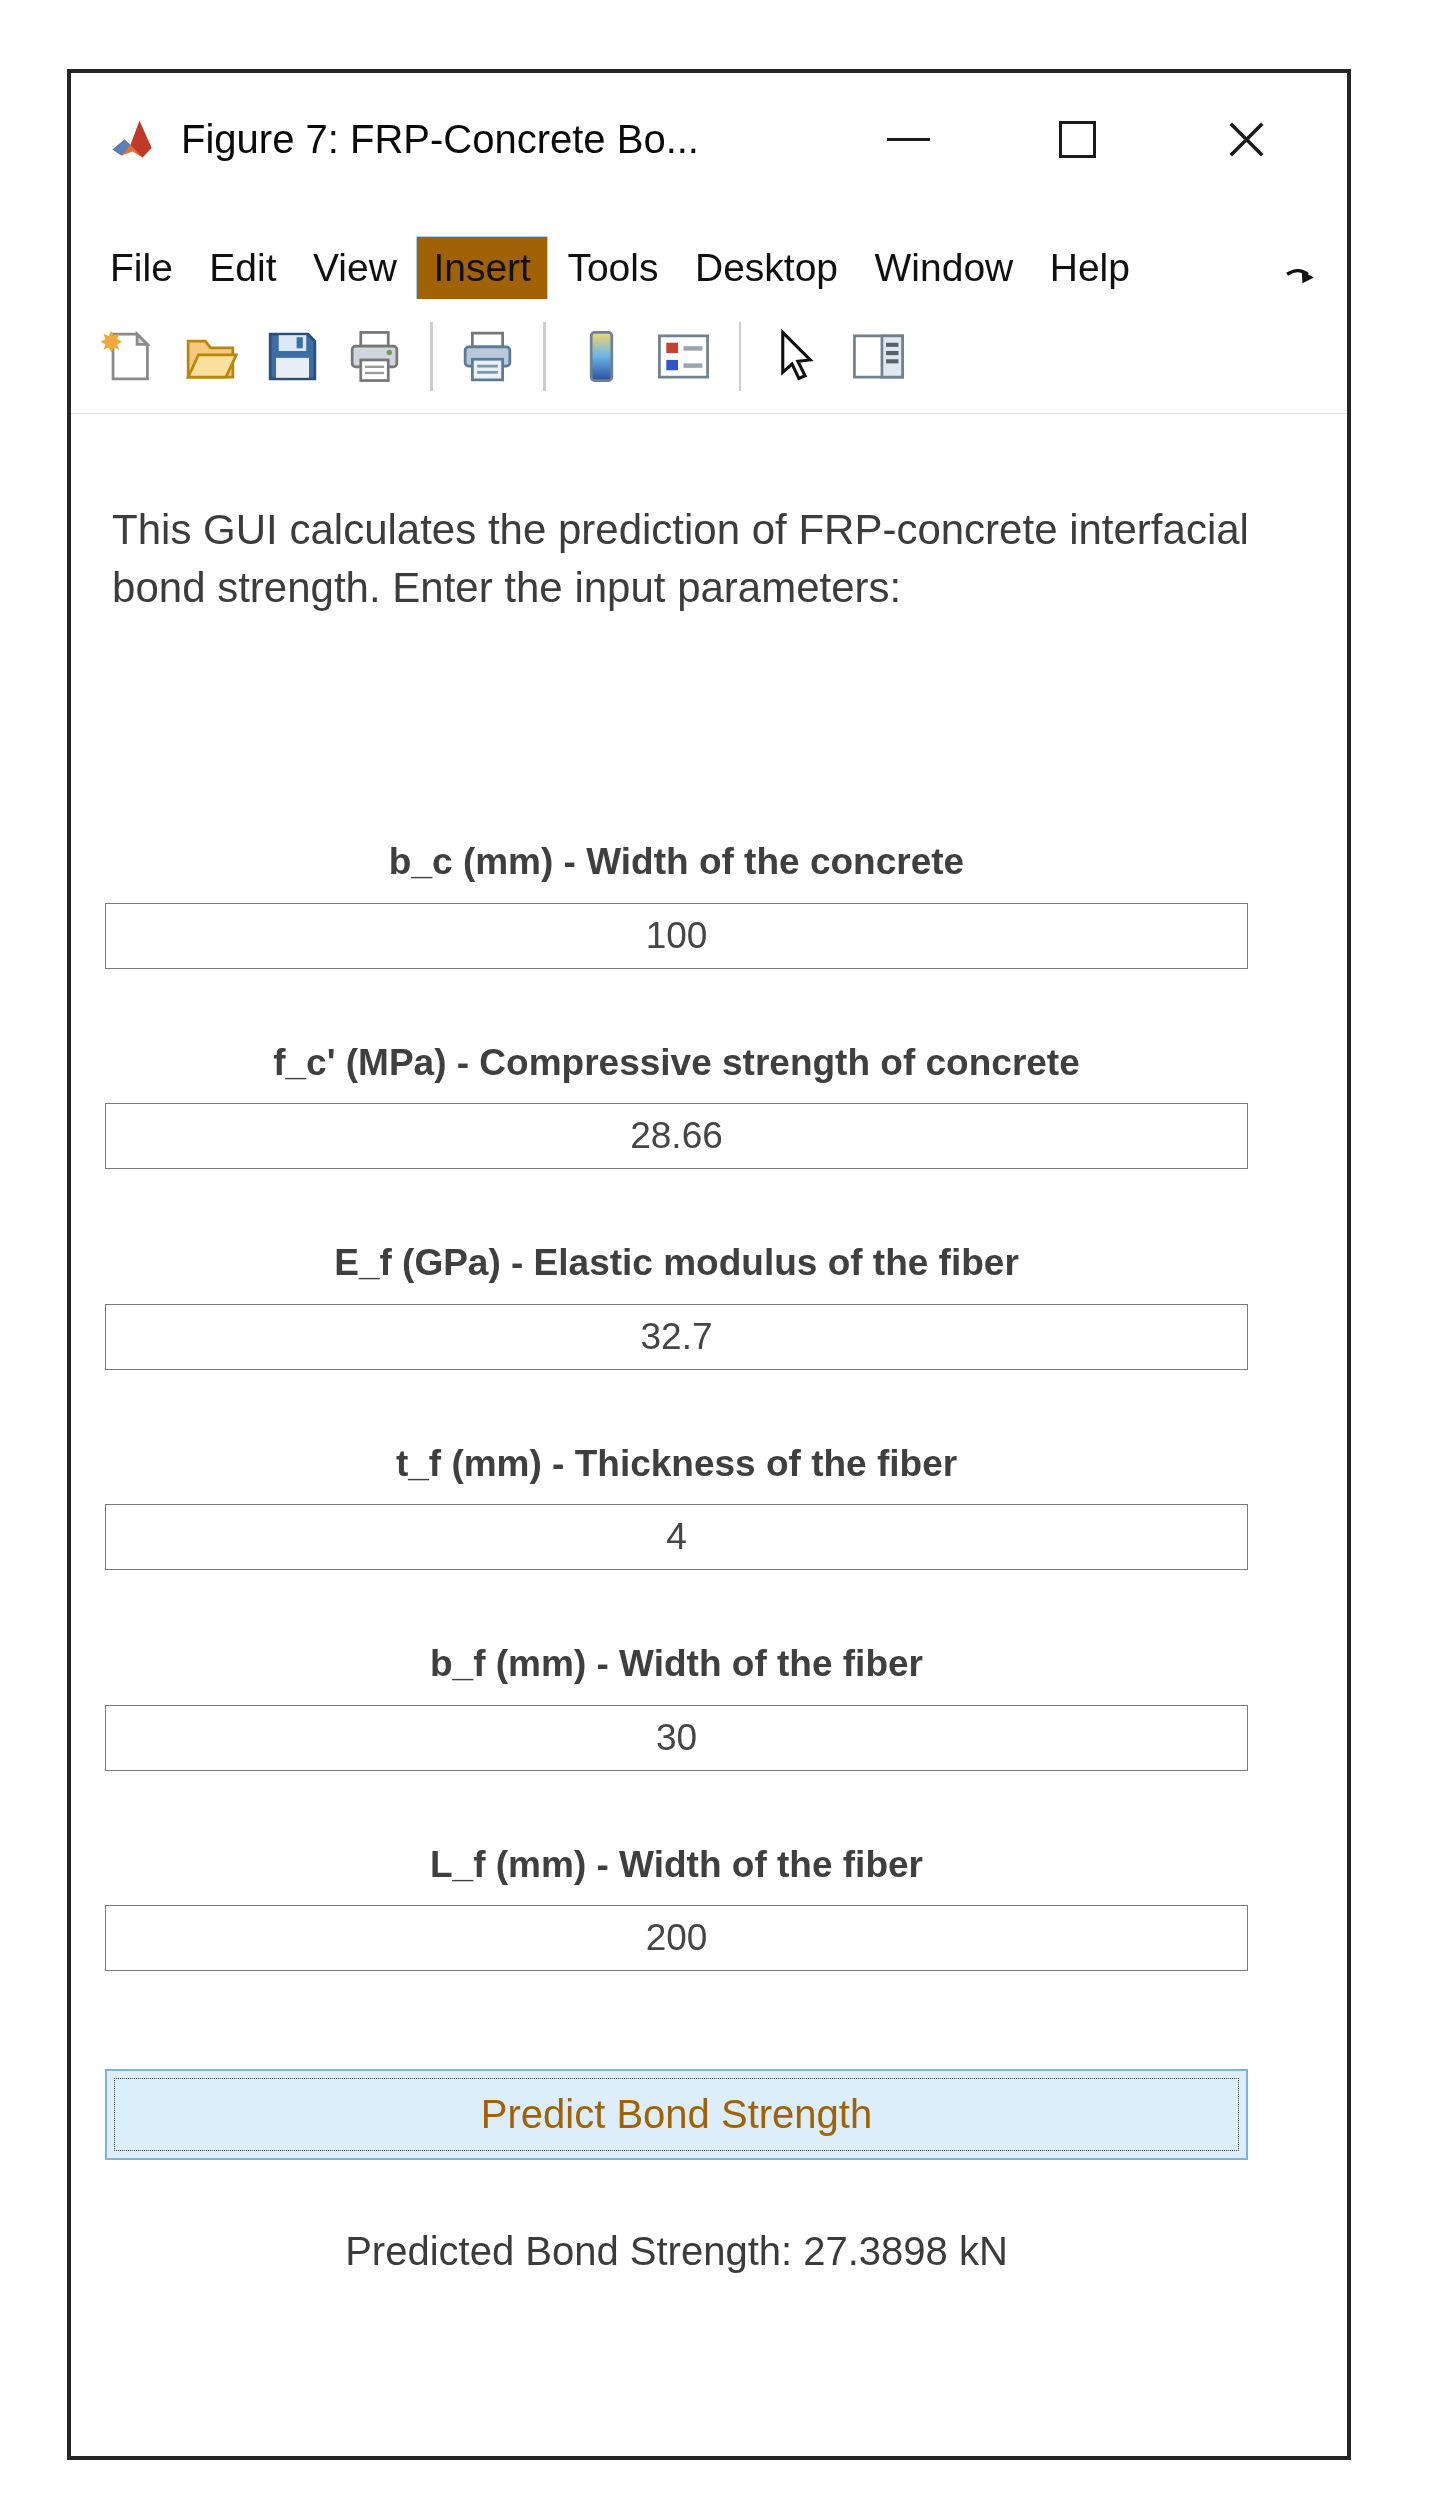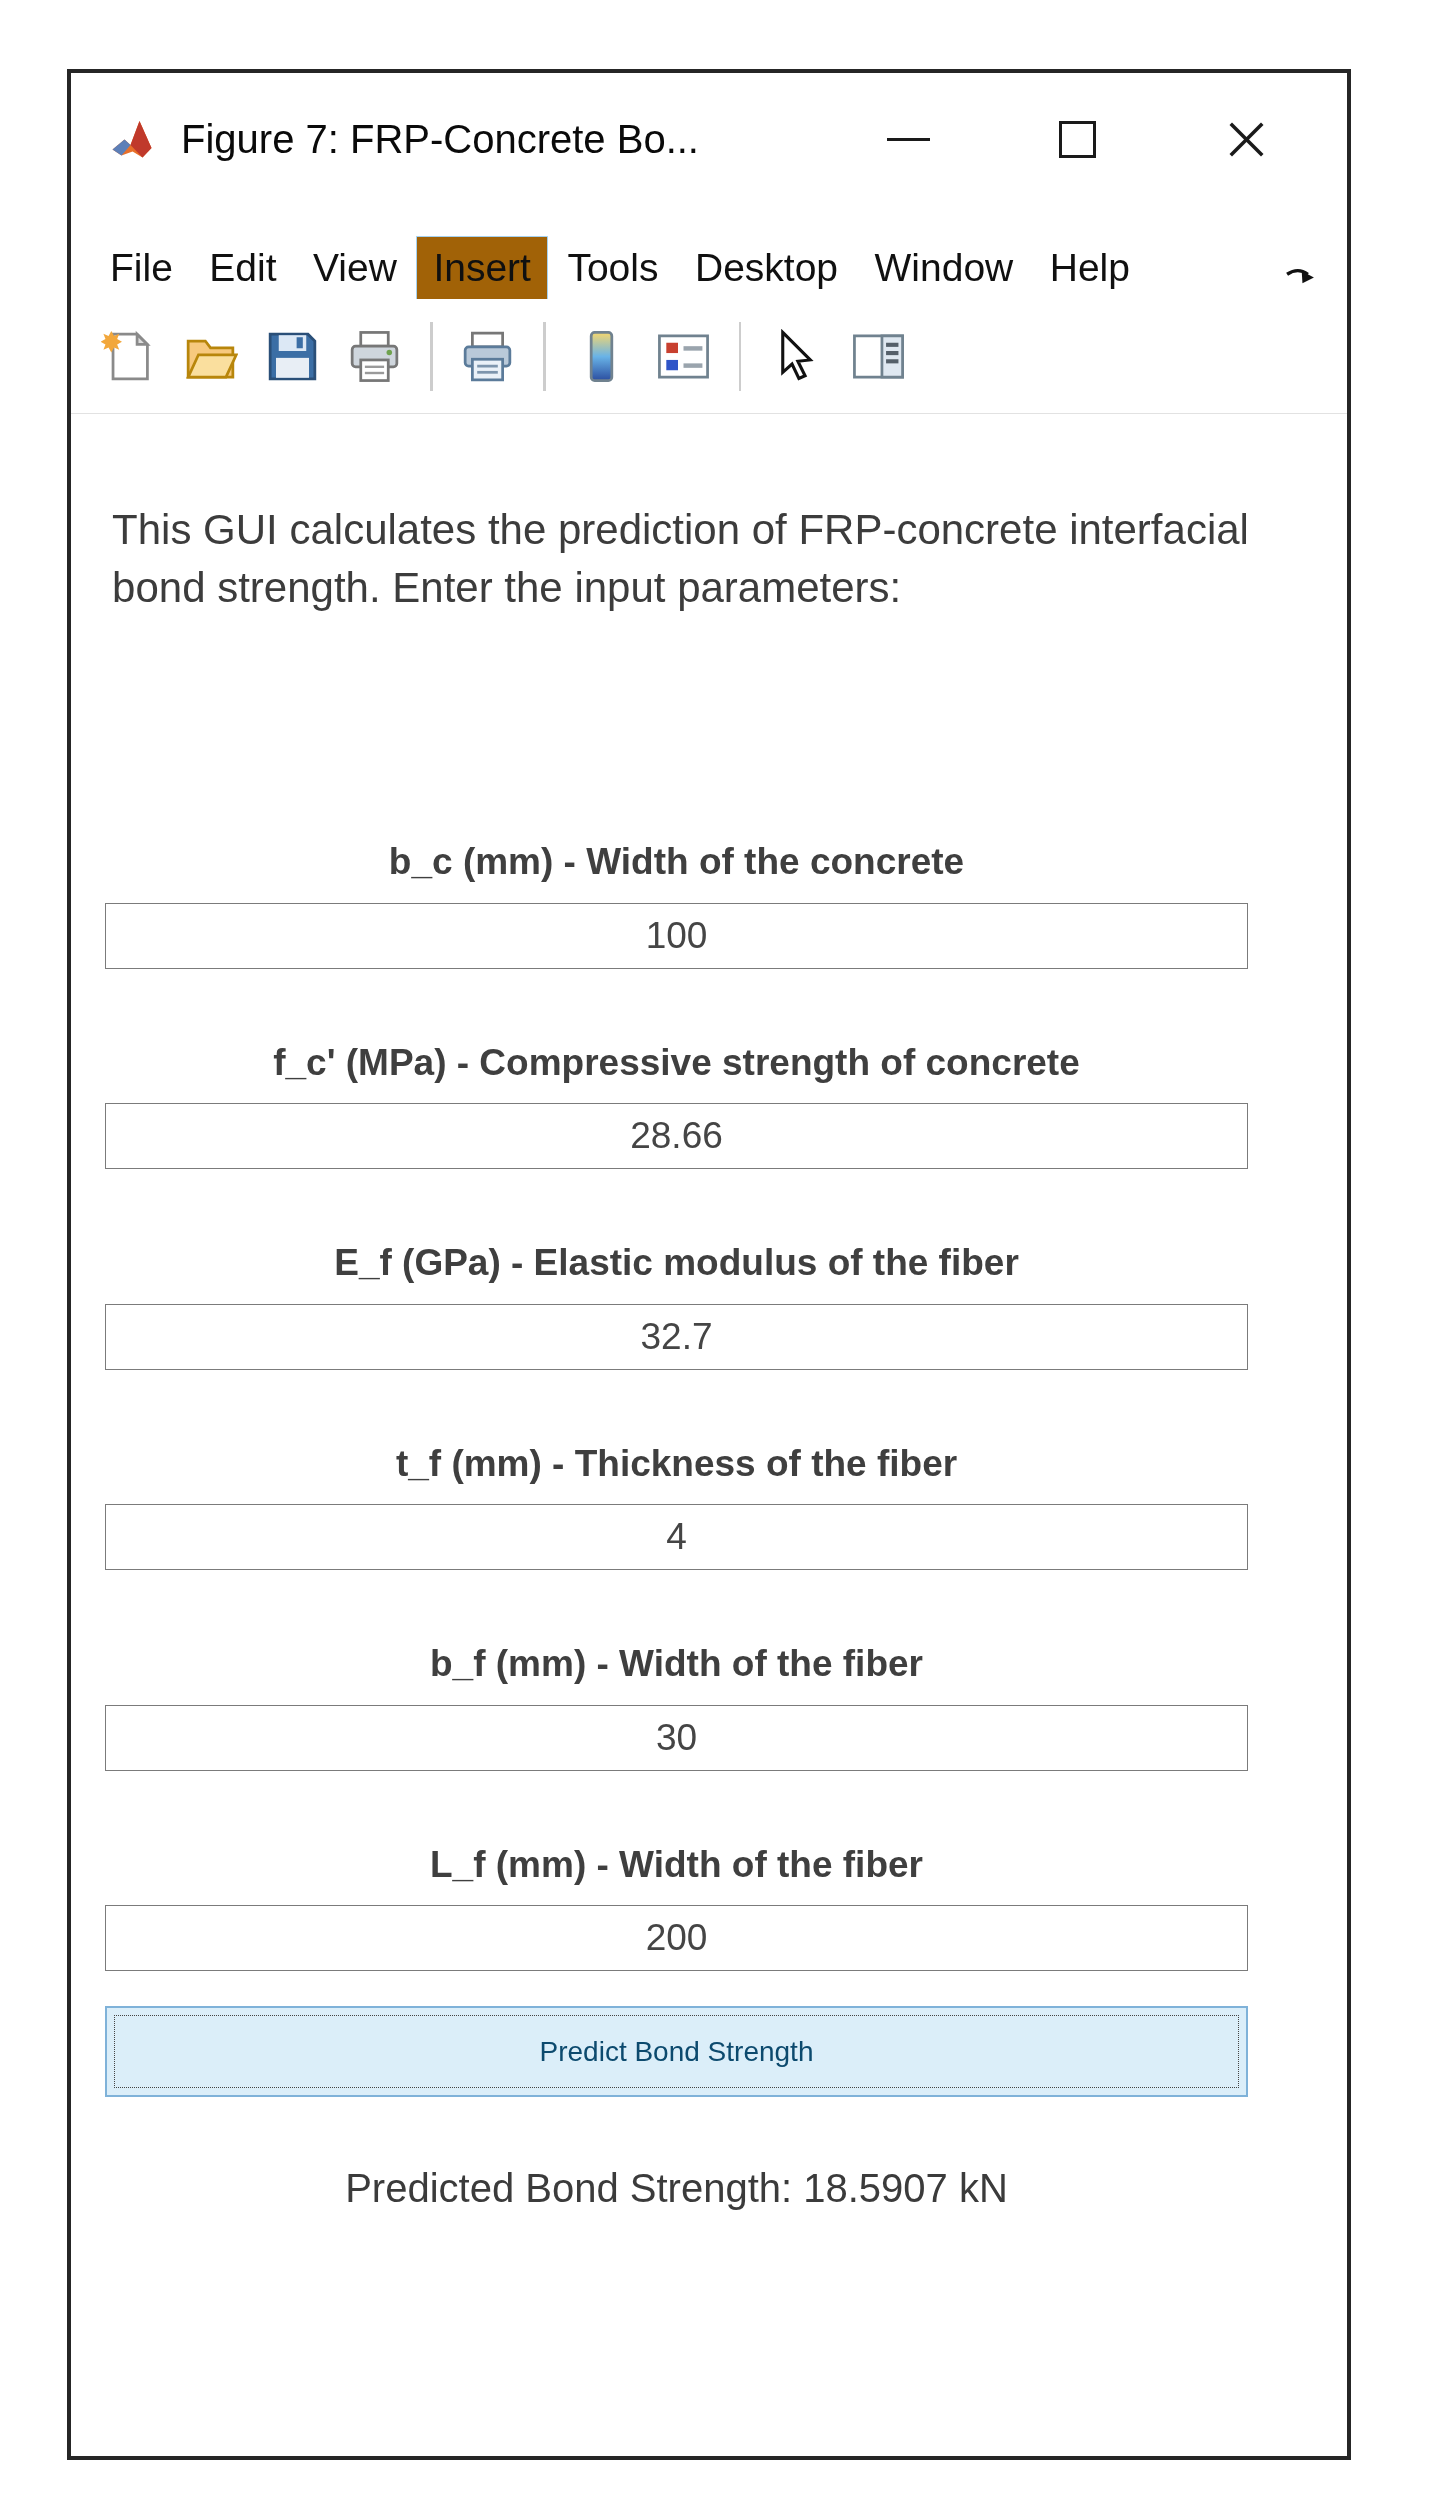--- a/index.html
+++ b/index.html
@@ -150,30 +150,30 @@
     border-radius: 0;
     background: #ffffff;
     text-align: center;
     font-size: 37px;
     color: #454545;
     font-family: "Liberation Sans", sans-serif;
     padding: 0;
   }
   .predict-button {
     display: block;
-    margin-top: 35px;
+    margin-top: 98px;
     width: 100%;
     height: 91px;
     box-sizing: border-box;
     background: #dbeef9;
     border: 2.7px solid #7fb2d9;
     outline: 1.8px dotted #444444;
     outline-offset: -10.7px;
-    font-size: 28px;
-    color: #0c4a6e;
+    font-size: 40px;
+    color: #a16207;
     font-family: "Liberation Sans", sans-serif;
     cursor: pointer;
   }
   .result {
     margin-top: 69px;
     text-align: center;
     font-size: 40px;
     color: #3b3b3b;
   }
 </style>
@@ -331,17 +331,17 @@
         <input class="field-input" type="text" value="30" style="">
       </div>
       <div class="field">
         <div class="field-label">L_f (mm) - Width of the fiber</div>
         <input class="field-input" type="text" value="200" style="">
       </div>
     </div>
 
     <button class="predict-button">Predict Bond Strength</button>
 
-    <div class="result">Predicted Bond Strength: 18.5907 kN</div>
+    <div class="result">Predicted Bond Strength: 27.3898 kN</div>
   </div>
 
 </div>
 
 
 </body></html>

